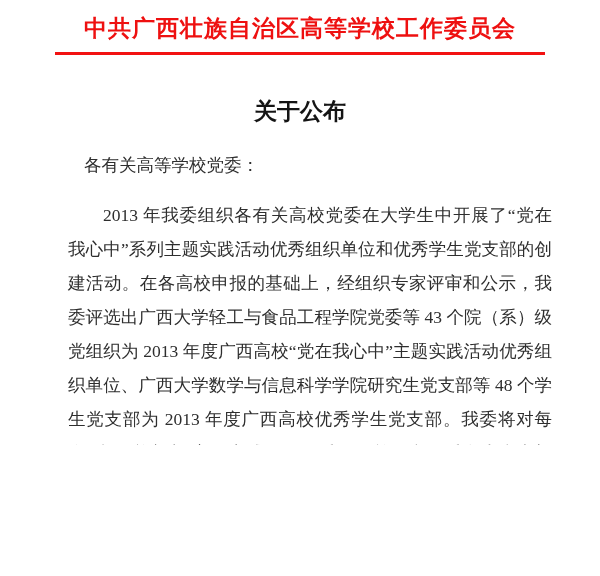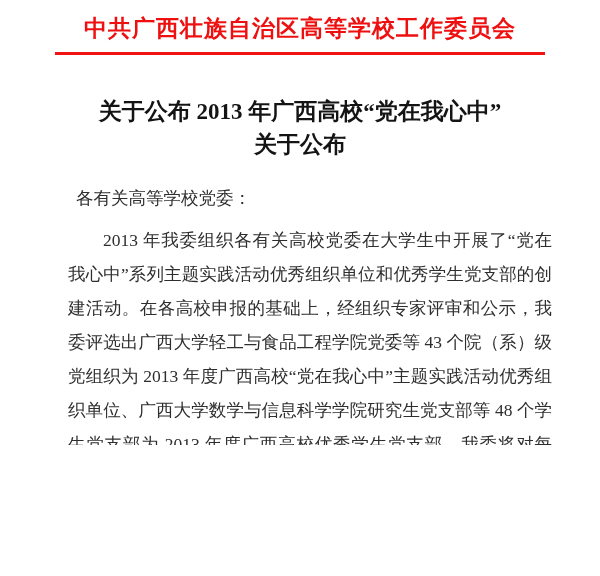--- a/index.html
+++ b/index.html
@@ -49,42 +49,41 @@
     color: #141414;
   }
   .content {
     margin: 20px auto 0 68px;
     width: 484px;
     font-size: 17.5px;
     line-height: 34px;
     color: #2e2e2e;
   }
   .salutation {
-    margin: 8px;
+    margin: 16px;
     text-align: left;
   }
   .body-par {
     margin: 0;
     text-indent: 2em;
     text-align: justify;
     text-align-last: left;
   }
 </style>
 </head>
 <body>
 
 <div class="page">
 
   <h1 class="org-title">中共广西壮族自治区高等学校工作委员会</h1>
 
   <div class="red-rule"></div>
 
 
   <div class="notice-title">
-    <div>关于公布 2013 年广西高校“党在我心中”</div>
     <div>关于公布</div>
   </div>
 
   <div class="content">
     <p class="salutation">各有关高等学校党委：</p>
     <p class="body-par">2013 年我委组织各有关高校党委在大学生中开展了“党在我心中”系列主题实践活动优秀组织单位和优秀学生党支部的创建活动。在各高校申报的基础上，经组织专家评审和公示，我委评选出广西大学轻工与食品工程学院党委等 43 个院（系）级党组织为 2013 年度广西高校“党在我心中”主题实践活动优秀组织单位、广西大学数学与信息科学学院研究生党支部等 48 个学生党支部为 2013 年度广西高校优秀学生党支部。我委将对每个“党在我心中”主题实践活动优秀组织单位和优秀学生党支部资助建设经费 2000 元。</p>
   </div>
 
 </div>
 

